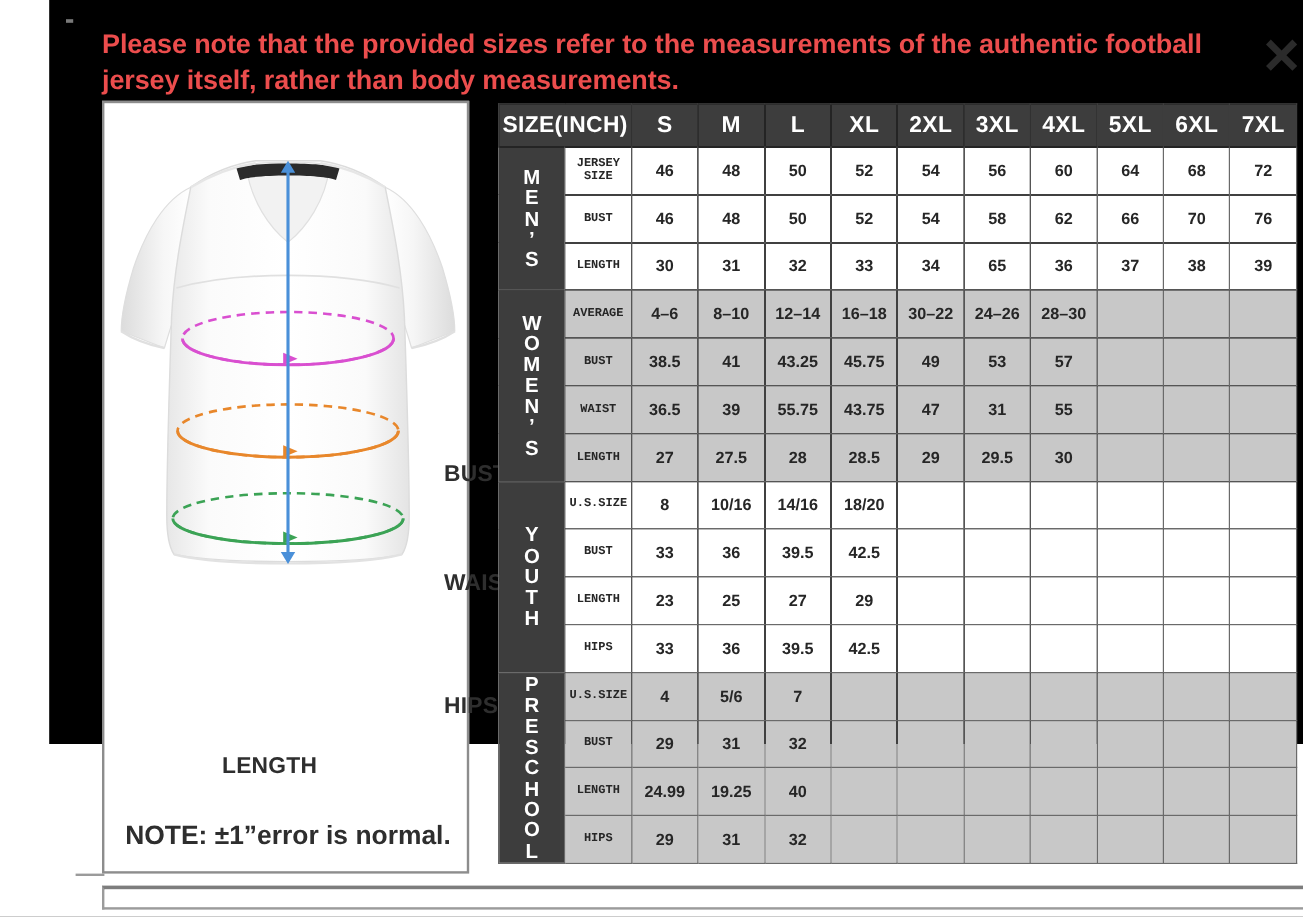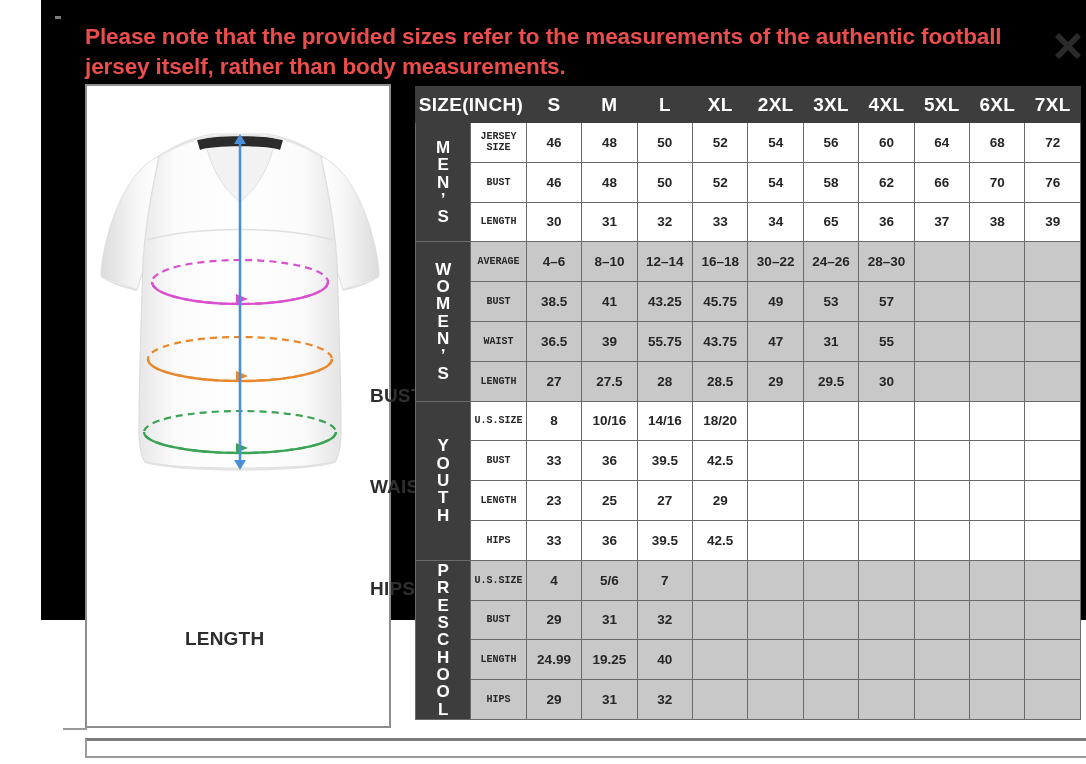--- a/index.html
+++ b/index.html
@@ -213,20 +213,21 @@
           <path d="M153 40 l-6 10 l12 0 z" fill="#4a90d9"></path>
           <path d="M153 376 l-6 -10 l12 0 z" fill="#4a90d9"></path>
         </svg>
 
         <div class="dim-label lbl-bust">BUST</div>
         <div class="dim-label lbl-waist">WAIST</div>
         <div class="dim-label lbl-hips">HIPS</div>
         <div class="dim-label lbl-length">LENGTH</div>
       </div>
 
+      <div class="note-text">NOTE:  ±1”error is normal.</div>
     </div>
 
     <div class="table-wrap">
       <table class="size">
         <thead>
           <tr id="hdr-row">
               <th class="hdr-size" colspan="2">SIZE(INCH)</th>
               <th>S</th>
               <th>M</th>
               <th>L</th>

